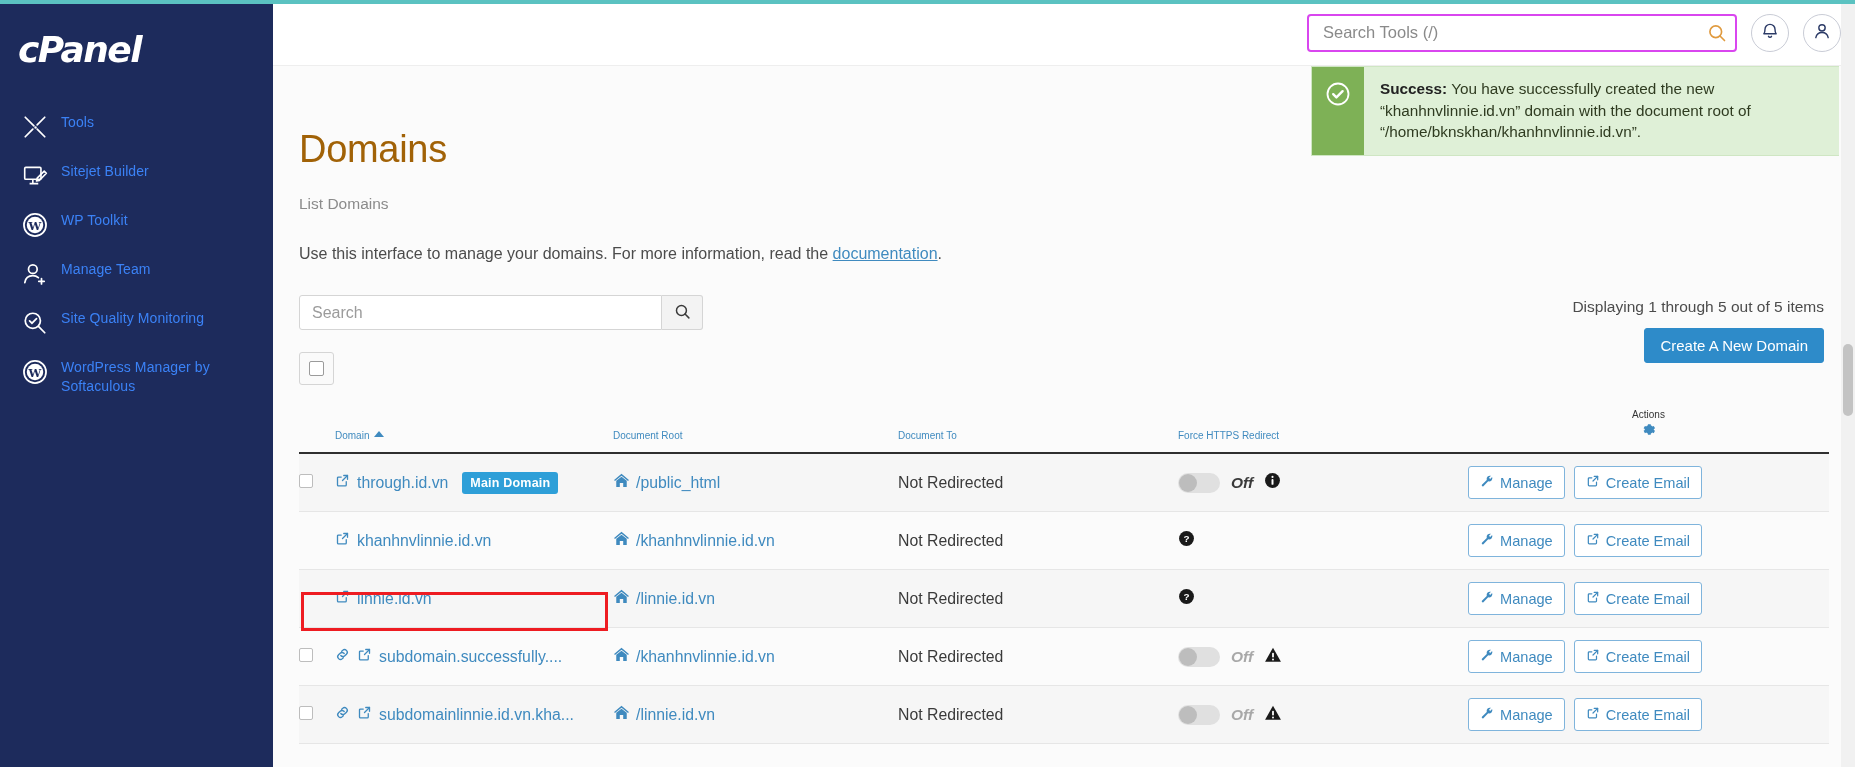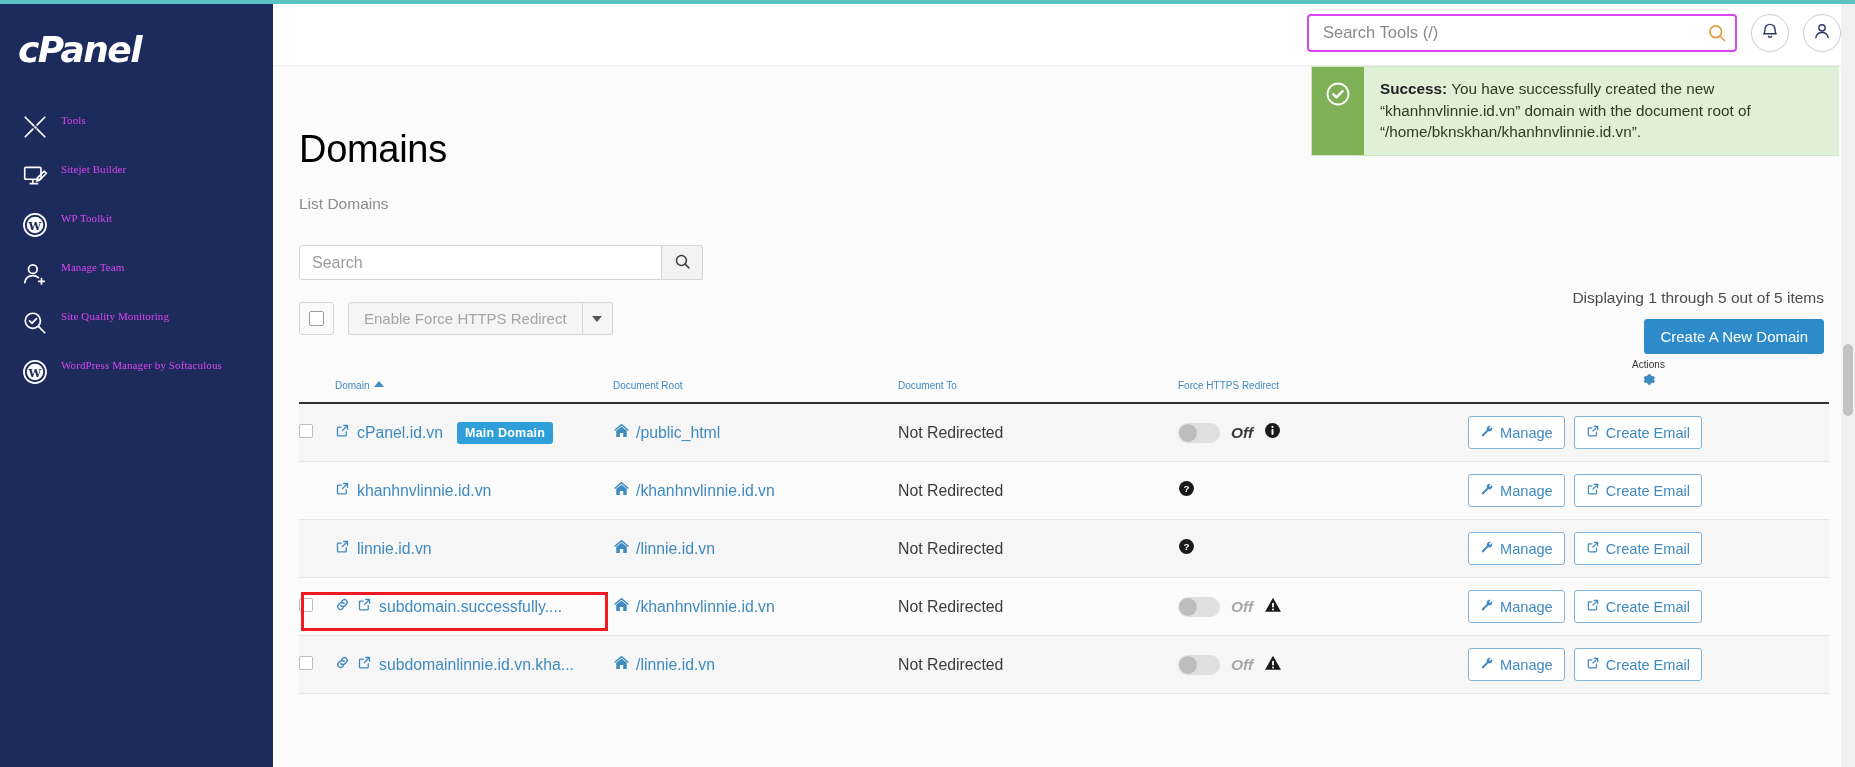--- a/index.html
+++ b/index.html
@@ -32,22 +32,22 @@
   }
   .nav-list { display: block; }
   .nav-item {
     display: flex; align-items: flex-start; gap: 13px;
     padding: 11px 14px 11px 22px; cursor: pointer;
     color: #dfe4f2;
   }
   .nav-ico { width: 26px; height: 26px; flex: 0 0 26px; margin-top: 1px; }
   .nav-ico svg { display: block; width: 26px; height: 26px; }
   .nav-label {
-    font-size: 11px; line-height: 1.34; color: #d946ef;
-    font-family: Liberation Serif, serif; letter-spacing: .1px;
+    font-size: 14px; line-height: 1.34; color: #3b82f6;
+    font-family: Liberation Sans, sans-serif; letter-spacing: .1px;
   }
 
   
   .main { flex: 1 1 auto; height: 767px; position: relative; background: #fbfbfb; }
 
   .topbar {
     height: 66px; background: #ffffff; position: relative;
     border-bottom: 1px solid #eeeeee;
     display: flex; align-items: center; justify-content: flex-end;
     padding-right: 14px; gap: 14px;
@@ -86,21 +86,21 @@
     display: flex; align-items: flex-start; justify-content: center; padding-top: 15px;
   }
   .alert-body {
     padding: 11px 14px 12px 16px; font-size: 15.3px; line-height: 1.42; color: #2f3b20;
   }
   .alert-body b { font-weight: bold; color: #222; }
 
   
   .content { padding: 26px 0 0 26px; }
   .page-title {
-    font-size: 38px; font-weight: 300; color: #000000; line-height: 1.05;
+    font-size: 38px; font-weight: 300; color: #a16207; line-height: 1.05;
     font-family: "Liberation Sans", sans-serif; letter-spacing: -.3px; margin-top: 38px;
   }
   .page-sub { font-size: 15.5px; color: #8b8b8b; margin-top: 22px; }
   .page-desc { font-size: 16px; color: #4c4c4c; margin-top: 32px; }
   .page-desc a { color: #3f8abf; text-decoration: underline; }
 
   
   .search-row { margin-top: 32px; display: flex; }
   .search-row input {
     width: 363px; height: 35px; border: 1px solid #d5d5d5; border-radius: 3px 0 0 3px;
@@ -132,21 +132,21 @@
   }
   .btn-caret {
     height: 33px; width: 30px; border: 1px solid #d5d5d5; border-left: 0;
     border-radius: 0 3px 3px 0; background: #f5f5f5; cursor: pointer;
     display: flex; align-items: center; justify-content: center; padding: 0;
   }
   .caret { width: 0; height: 0; border-left: 5px solid transparent; border-right: 5px solid transparent; border-top: 6px solid #555; }
 
   
   .right-stack {
-    position: absolute; right: 31px; top: 289px; text-align: right;
+    position: absolute; right: 31px; top: 298px; text-align: right;
   }
   .displaying { font-size: 15.5px; color: #4c4c4c; }
   .btn-create {
     margin-top: 12px; background: #2e8bc9; border: 1px solid #2e8bc9; color: #fff;
     font-size: 15px; padding: 8px 15px; border-radius: 3px; cursor: pointer;
     font-family: "Liberation Sans", sans-serif;
   }
 
   
   .table-wrap { margin: 18px 26px 0 26px; }
@@ -348,42 +348,37 @@
         </div>
         <div class="alert-body">
           <b>Success:</b><span> You have successfully created the new “khanhnvlinnie.id.vn” domain with the document root of “/home/bknskhan/khanhnvlinnie.id.vn”.</span>
         </div>
       </div>
     </div>
 
     <div class="content">
       <h1 class="page-title">Domains</h1>
       <div class="page-sub">List Domains</div>
+      <div class="page-desc"><span>Use this interface to manage your domains. For more information, read the </span><a>documentation</a><span>.</span></div>
 
       <div class="search-row">
         <input type="text" placeholder="Search" style="">
         <button class="go">
           <span>
             <svg width="17" height="17" viewBox="0 0 24 24" fill="none" stroke="#3a3a3a" stroke-width="2.1" stroke-linecap="round">
               <circle cx="10.5" cy="10.5" r="7"></circle>
                 <path d="M15.6 15.6L21 21"></path>
             </svg>
           </span>
         </button>
       </div>
 
       <div class="action-row">
         <div class="cb-box">
           <span class="cb"></span>
-        </div>
-        <div class="btn-group">
-          <button class="btn-https">Enable Force HTTPS Redirect</button>
-          <button class="btn-caret">
-            <span class="caret"></span>
-          </button>
         </div>
       </div>
     </div>
 
     <div class="right-stack">
       <div class="displaying">Displaying 1 through 5 out of 5 items</div>
       <button class="btn-create">Create A New Domain</button>
     </div>
 
     <div class="table-wrap">
@@ -422,21 +417,21 @@
             <td><span class="rowchk"></span></td>
             <td>
               <div class="dom-cell">
                 <span>
                   <svg width="15" height="15" viewBox="0 0 24 24" fill="none" stroke="#3f8abf" stroke-width="2.1" stroke-linecap="round" stroke-linejoin="round">
                     <path d="M14 4h6v6"></path>
                       <path d="M20 4l-8 8"></path>
                       <path d="M18 14v5a1.5 1.5 0 0 1-1.5 1.5h-11A1.5 1.5 0 0 1 4 19V8a1.5 1.5 0 0 1 1.5-1.5H10"></path>
                   </svg>
                 </span>
-                <a class="dom-link">cPanel.id.vn</a>
+                <a class="dom-link">through.id.vn</a>
                 <span class="badge-main">Main Domain</span>
               </div>
             </td>
             <td>
               <div class="root-cell">
                 <span>
                   <svg width="17" height="17" viewBox="0 0 24 24" fill="#3f8abf">
                       <path d="M12 2.6L1.5 11.2l1.3 1.5L12 5.2l9.2 7.5 1.3-1.5z"></path>
                       <path d="M4.6 12.3V21h5v-5.6h4.8V21h5v-8.7L12 6.6z"></path>
                     </svg>

